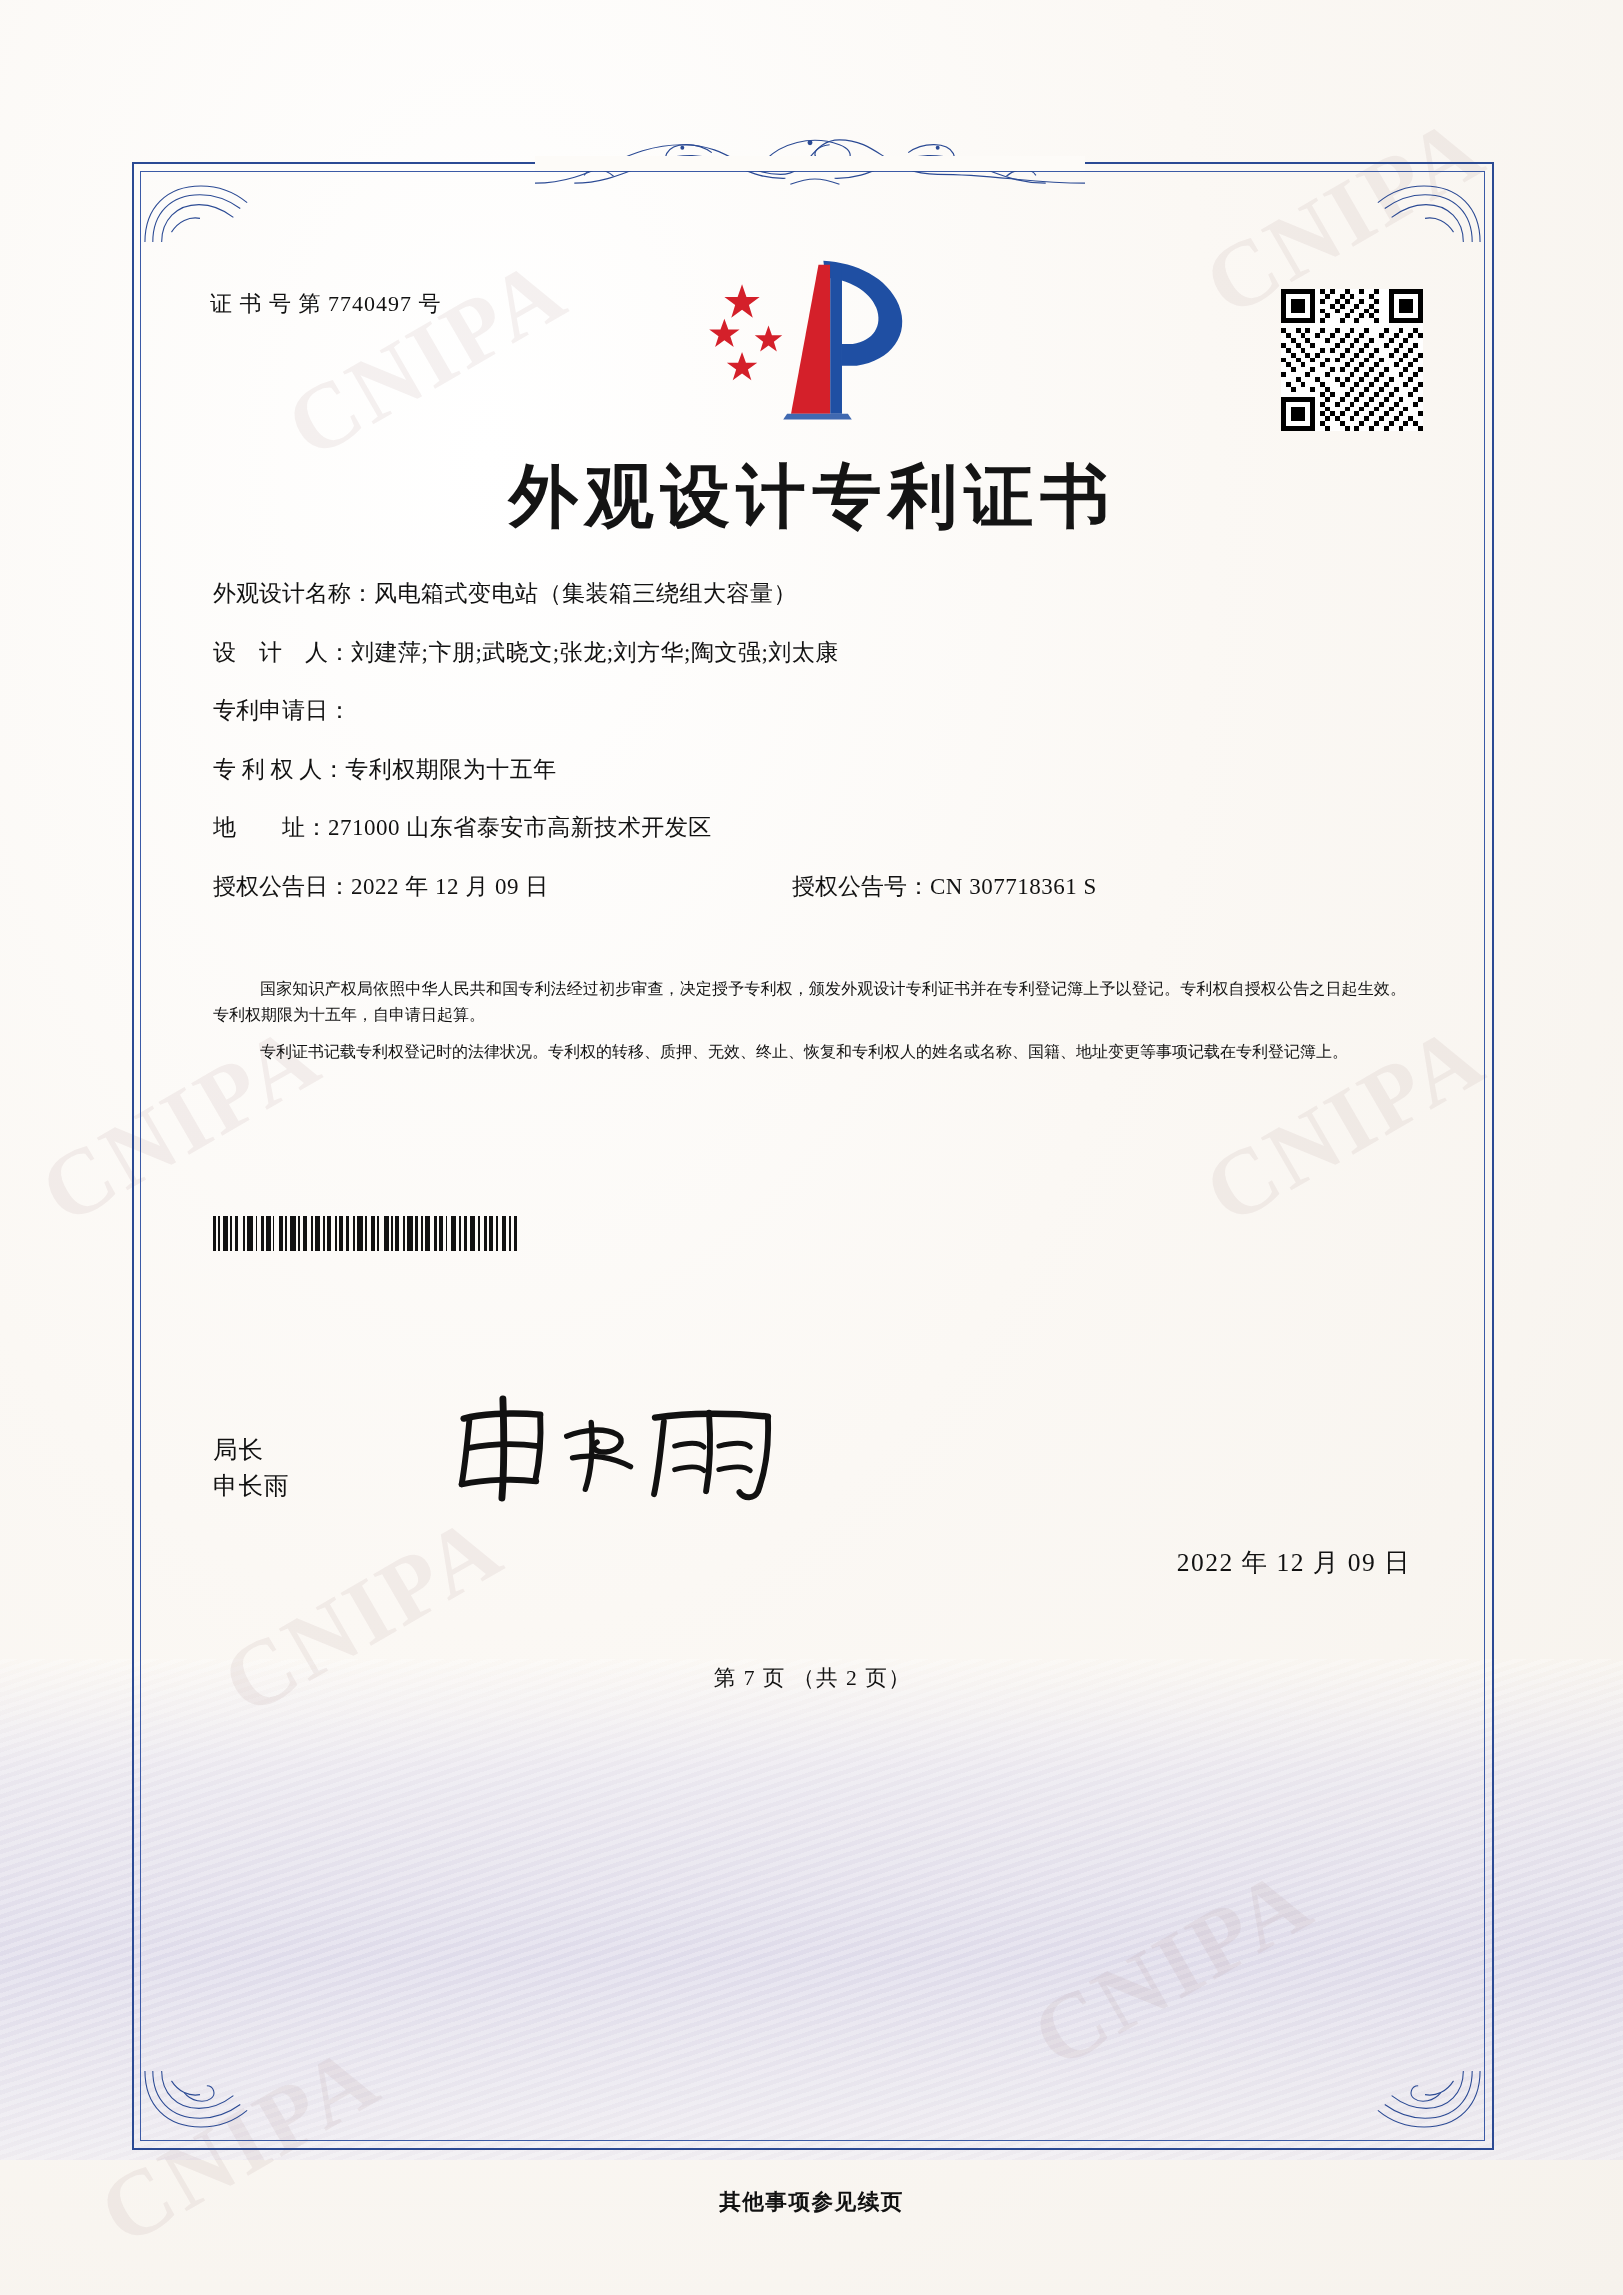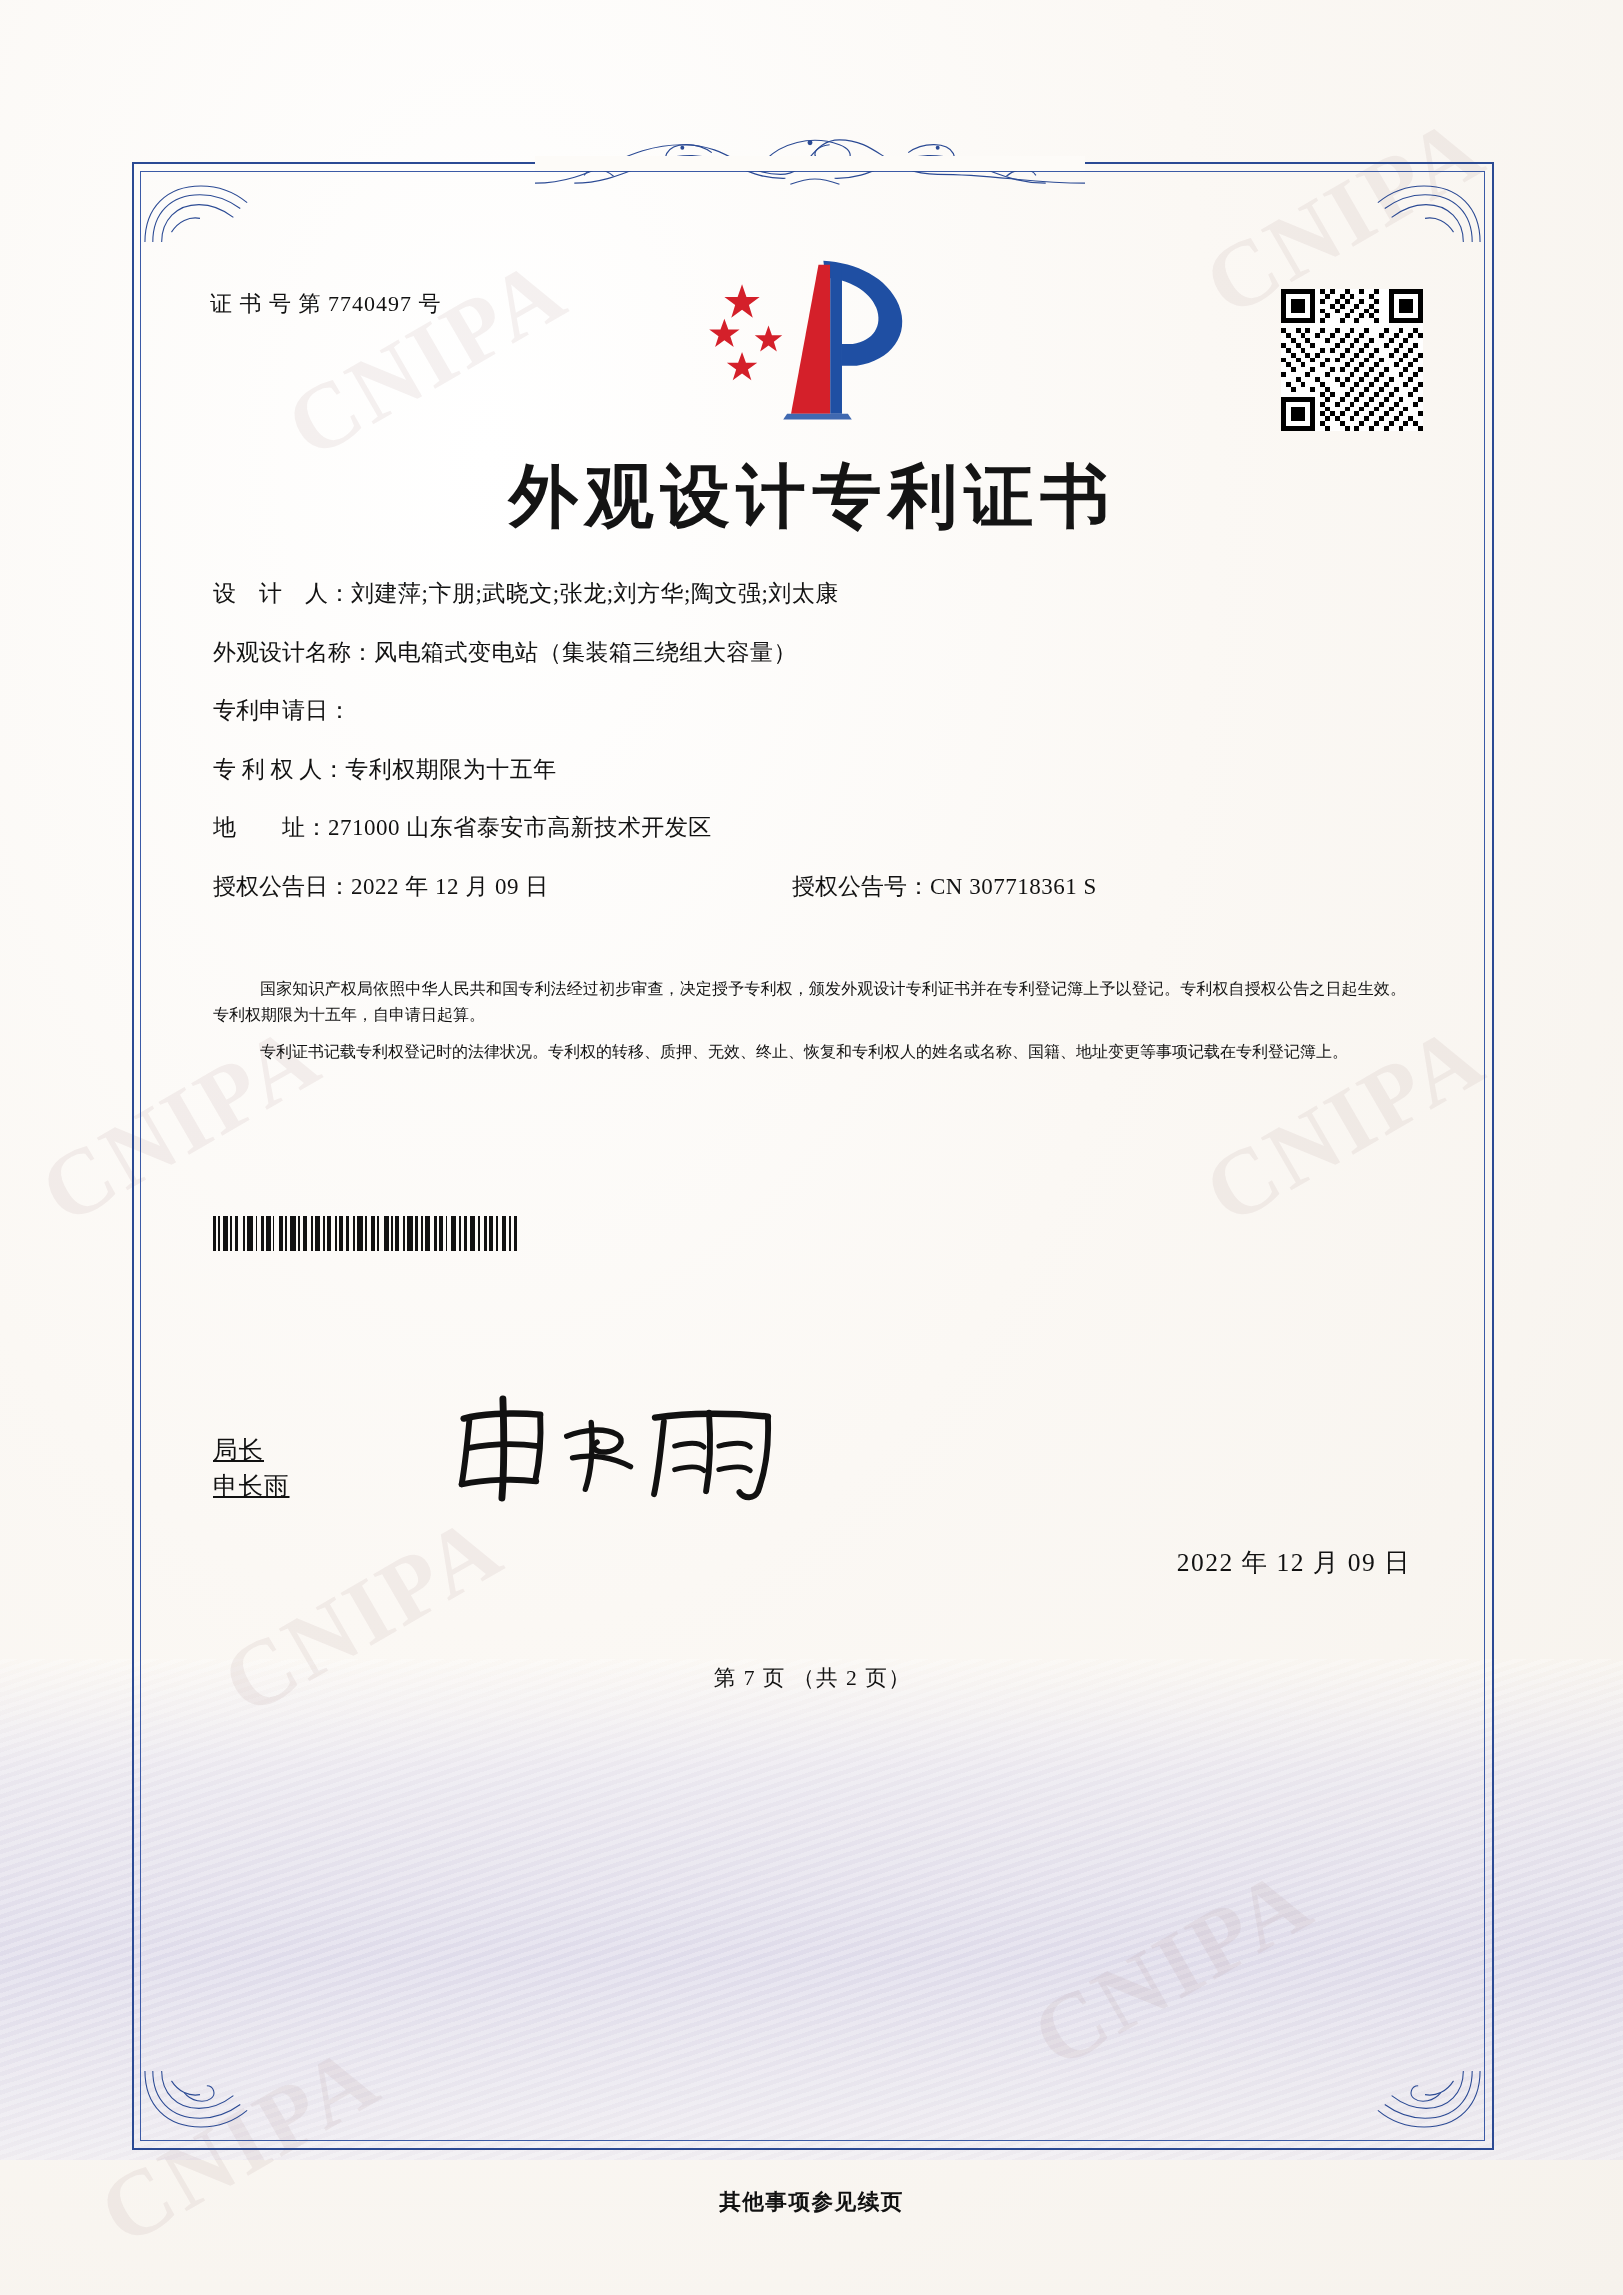--- a/index.html
+++ b/index.html
@@ -235,21 +235,20 @@
 
   
   .sig-label {
     position: absolute;
     left: 73px;
     top: 1261px;
     font-size: 24.5px;
     line-height: 1.45;
     color: #111;
     letter-spacing: 1px;
-    text-decoration: underline;
   }
   .sig-script {
     position: absolute;
     left: 304px;
     top: 1222px;
     width: 373px;
     height: 113px;
   }
   .sig-script svg { width: 100%; height: 100%; display: block; }
 
@@ -614,27 +613,27 @@
             <rect x="28" y="28" width="1" height="1"></rect>
         </g>
       </svg>
     </div>
 
     <div class="doc-title">外观设计专利证书</div>
 
     <div class="fields">
 
       <div class="field-row">
+        <span class="field-label">外观设计名称：</span>
+        <span class="field-value">风电箱式变电站（集装箱三绕组大容量）</span>
+      </div>
+
+      <div class="field-row">
         <span class="field-label">设    计    人：</span>
         <span class="field-value">刘建萍;卞朋;武晓文;张龙;刘方华;陶文强;刘太康</span>
-      </div>
-
-      <div class="field-row">
-        <span class="field-label">外观设计名称：</span>
-        <span class="field-value">风电箱式变电站（集装箱三绕组大容量）</span>
       </div>
 
 
       <div class="field-row">
         <span class="field-label">专利申请日：</span>
       </div>
 
       <div class="field-row">
         <span class="field-label">专 利 权 人：</span>
         <span class="field-value">专利权期限为十五年</span>

